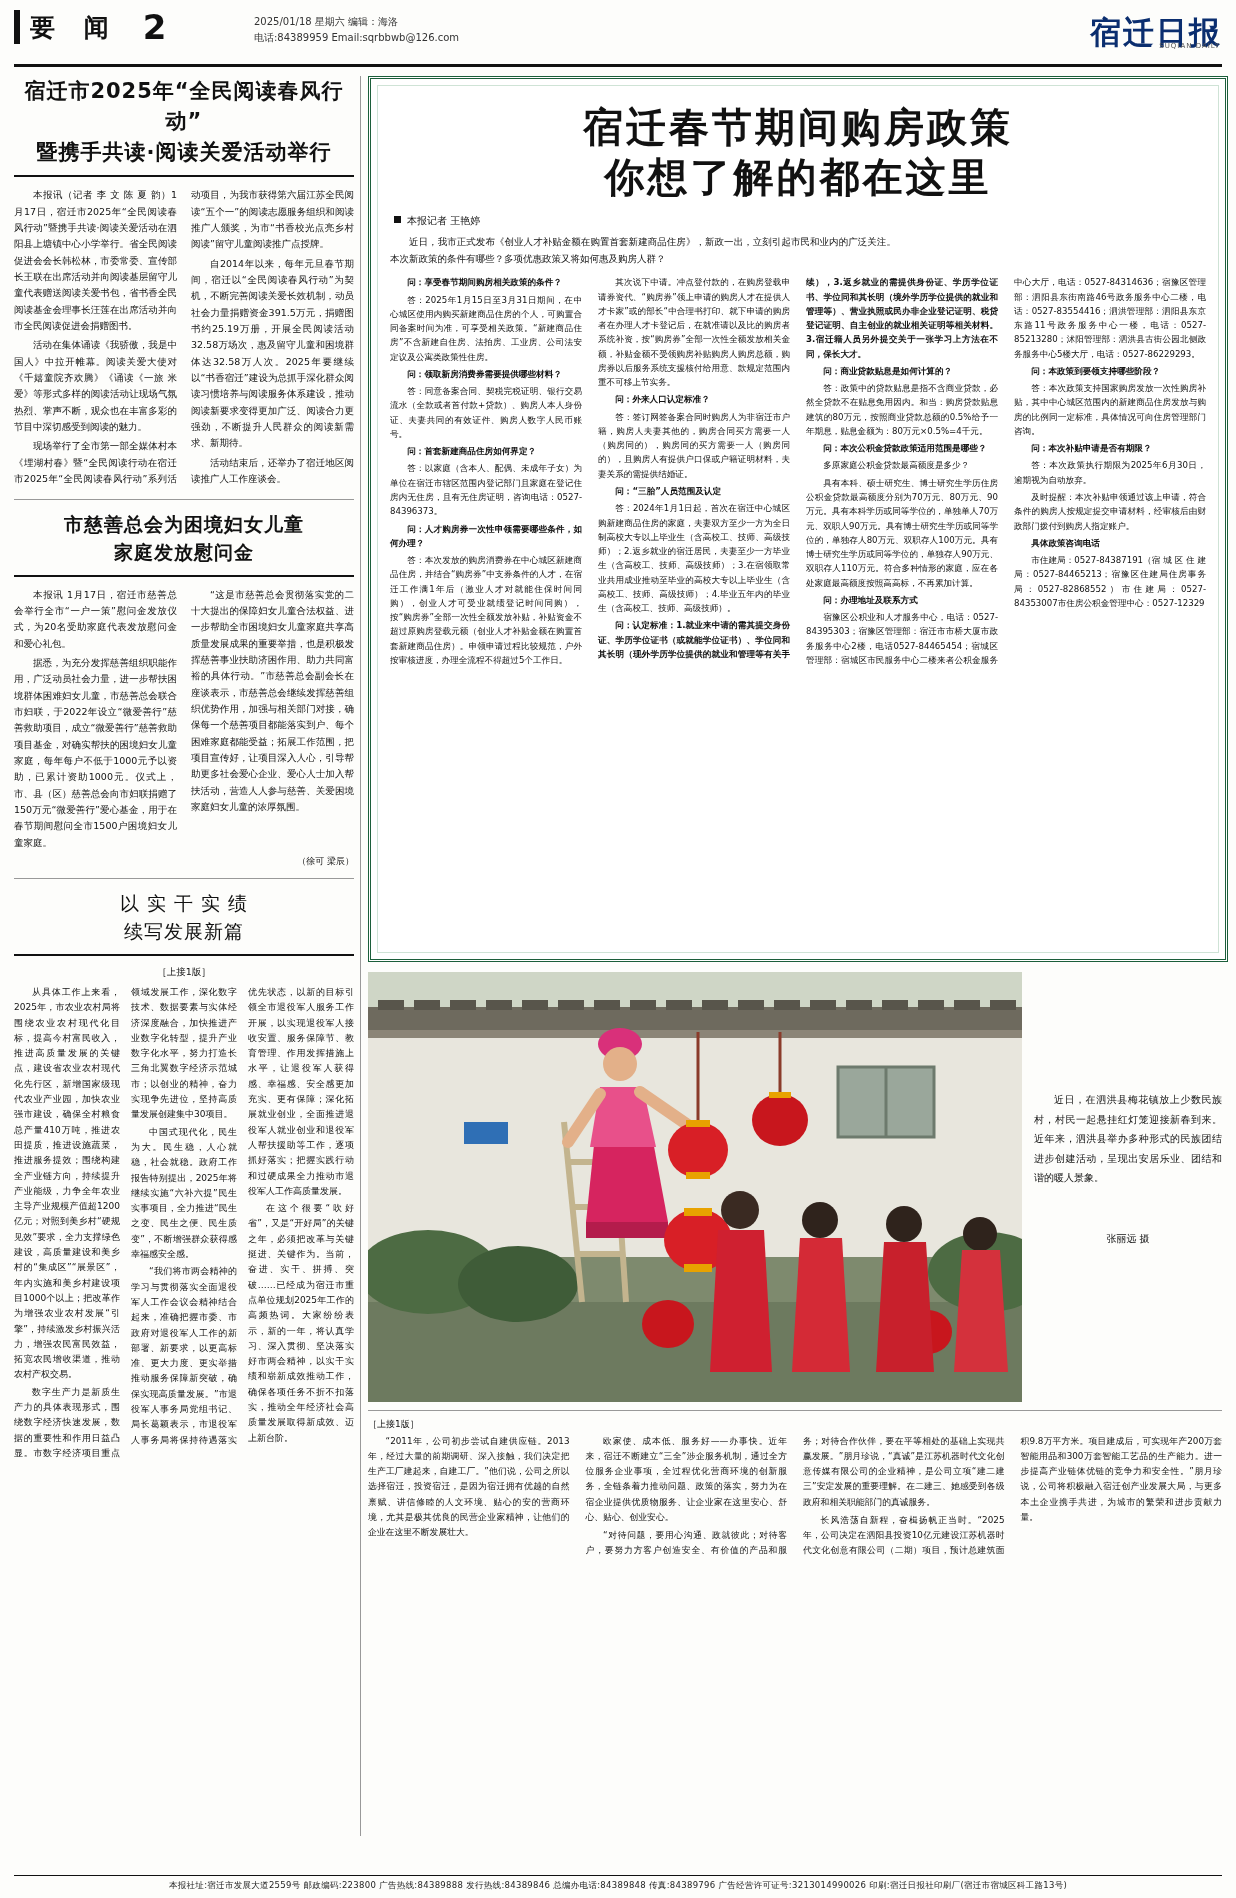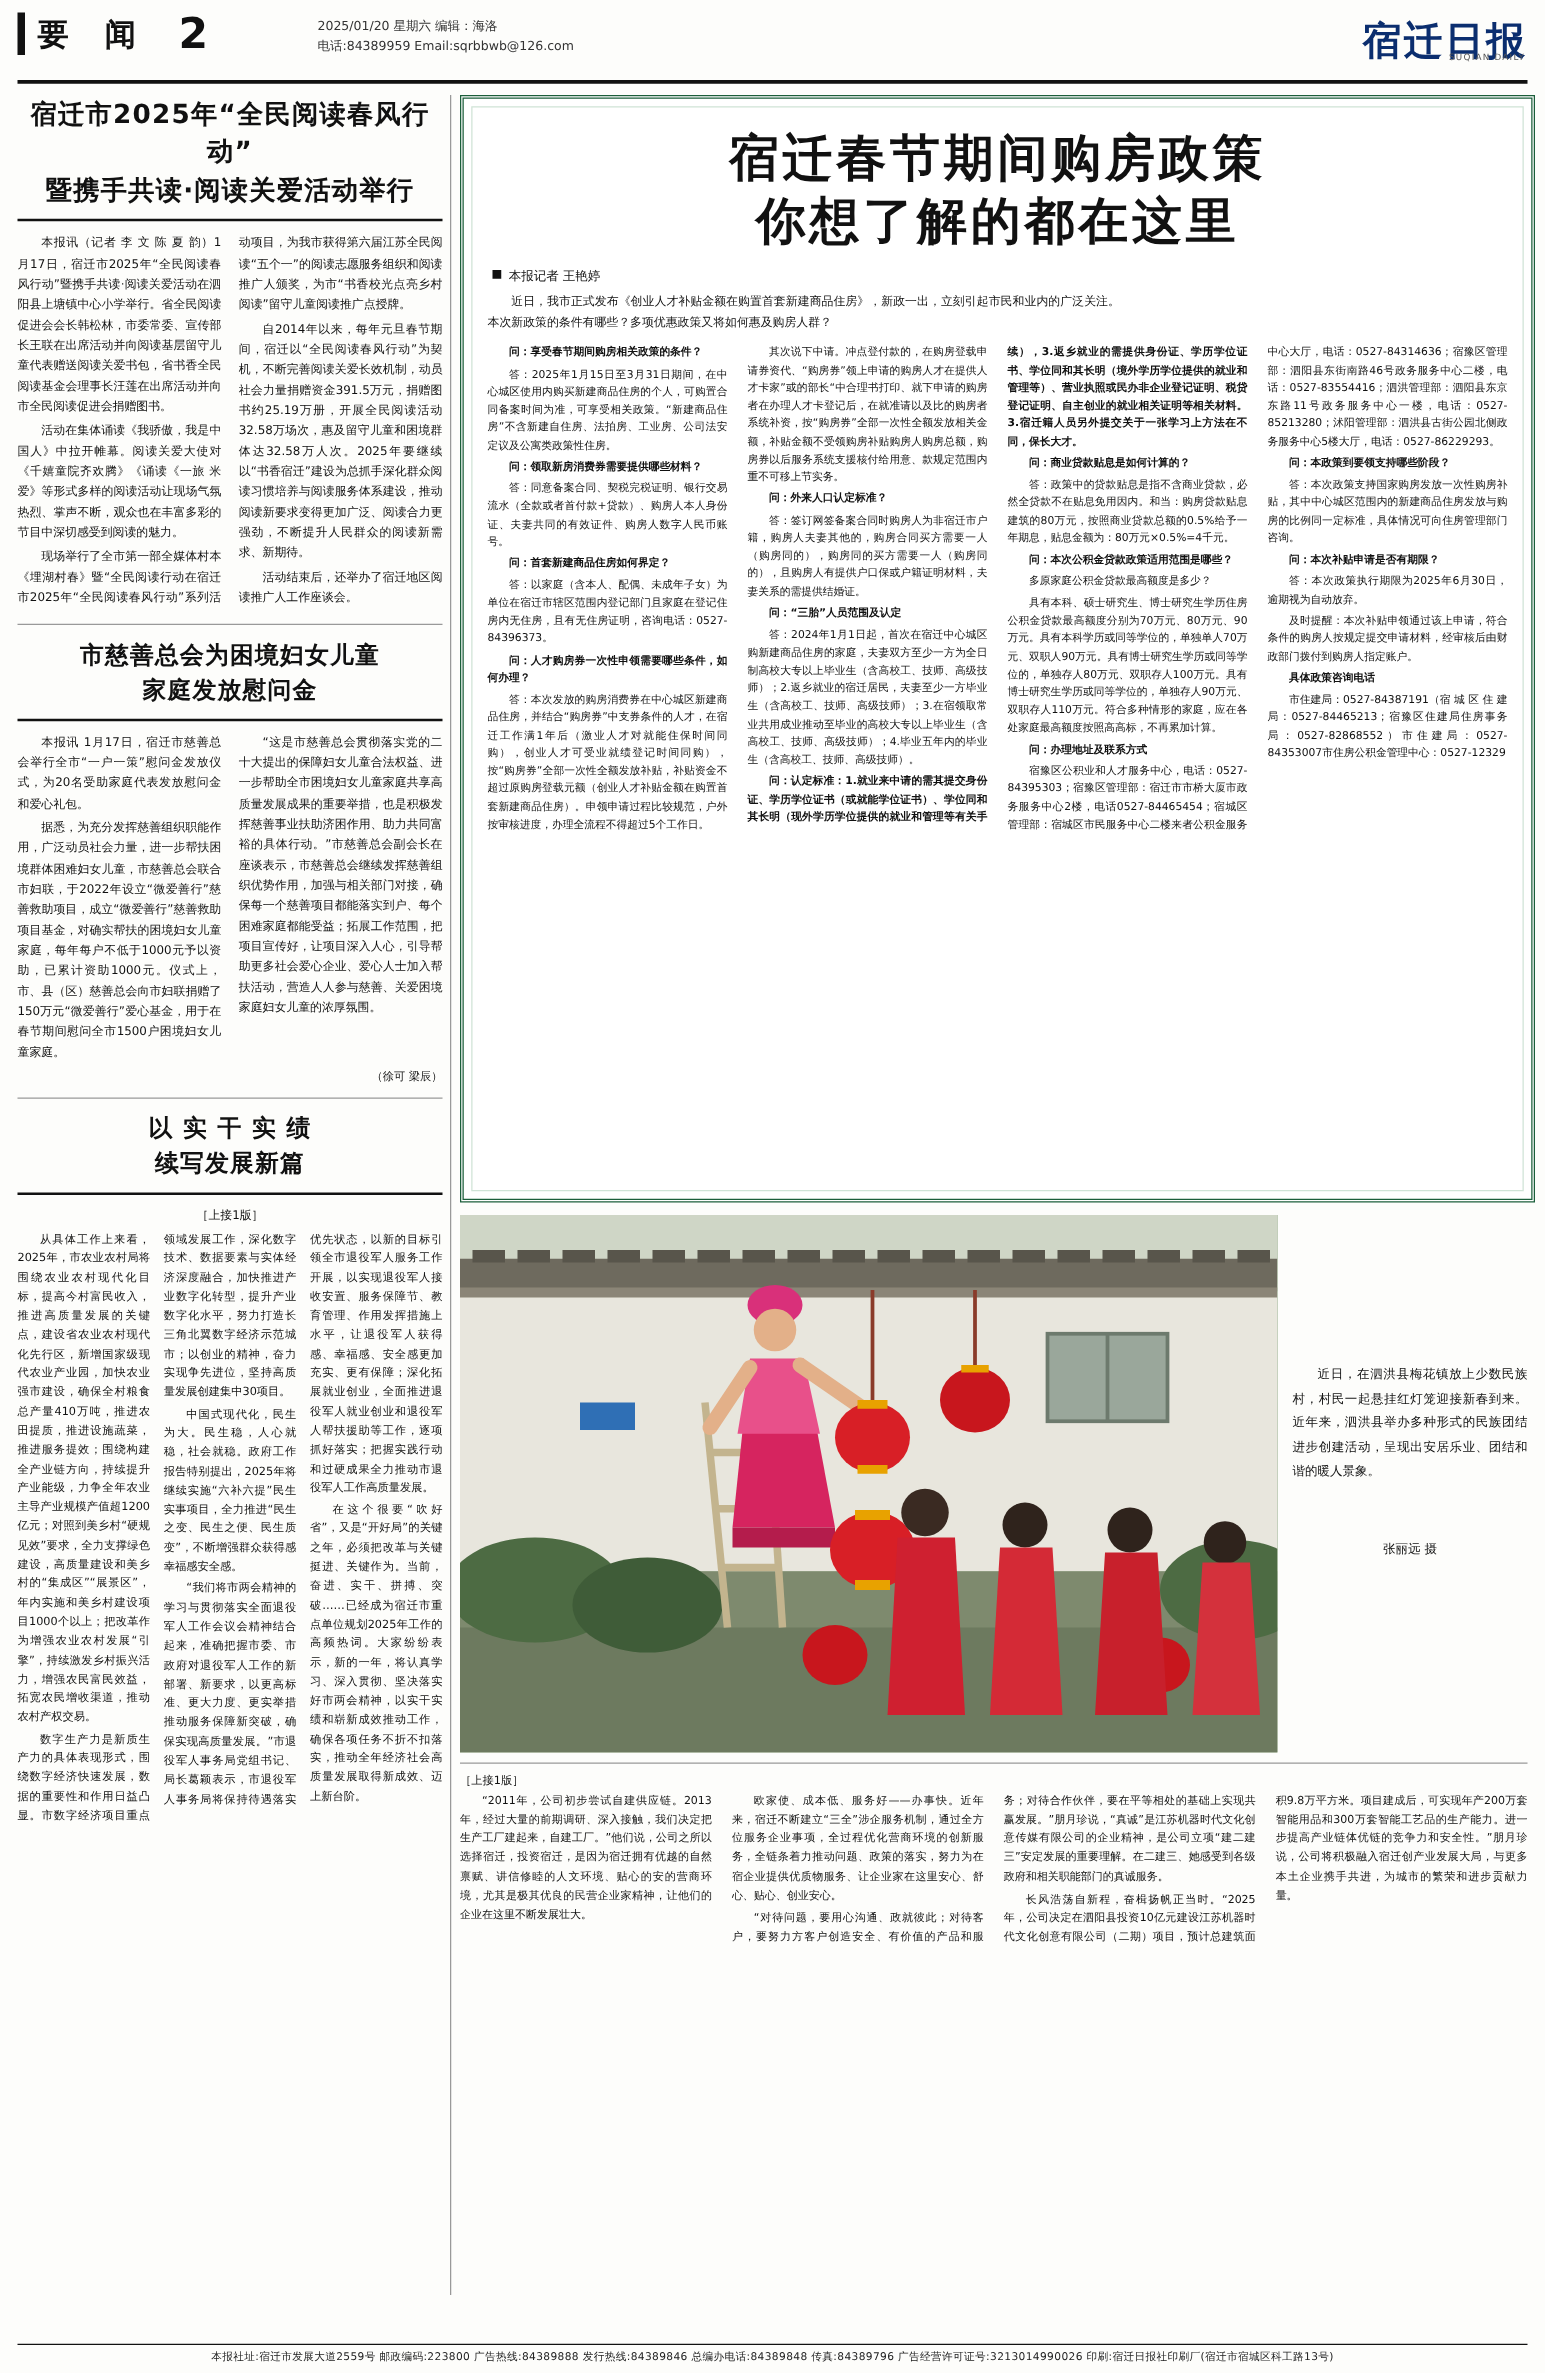--- a/index.html
+++ b/index.html
@@ -46,21 +46,21 @@
 
   .body2col{column-count:2;column-gap:14px;font-size:9.5px;line-height:1.72;text-align:justify;}
   .body2col p{margin:0 0 3px;text-indent:2em;}
   .byline{text-align:right;font-size:9px;margin-top:4px;}
 
   .art-head2{
     font-size:19px;font-weight:bold;line-height:1.5;text-align:center;margin:10px 0 8px;
     letter-spacing:1px;
   }
   .art-head3{
-    font-size:19px;font-weight:bold;line-height:1.5;text-align:center;margin:10px 0 8px;letter-spacing:1px;
+    font-size:19px;font-weight:normal;line-height:1.5;text-align:center;margin:10px 0 8px;letter-spacing:1px;
   }
   .contbox{font-size:9.5px;text-align:center;margin:4px 0 6px;}
 
   
   .body3col{column-count:3;column-gap:11px;font-size:9px;line-height:1.7;text-align:justify;}
   .body3col p{margin:0 0 2px;text-indent:2em;}
 
   
   .feature{
     position:absolute;left:368px;top:76px;width:854px;height:880px;
@@ -126,21 +126,21 @@
 
 <div class="page">
 
   <div class="masthead">
     <div class="mh-left">
       <div class="mh-bar"></div>
       <div class="mh-title">要 闻</div>
       <div class="mh-pagenum">2</div>
     </div>
     <div class="mh-meta">
-      <div>2025/01/20   星期六   编辑：海洛</div>
+      <div>2025/01/18   星期六   编辑：海洛</div>
       <div>电话:84389959   Email:sqrbbwb@126.com</div>
     </div>
     <div class="mh-logo">宿迁日报</div>
     <div class="mh-logo-sub">SUQIAN DAILY</div>
   </div>
 
   <div class="vrule" style="left:360px;top:76px;height:1760px;"></div>
 
   <div class="leftcol">
 

